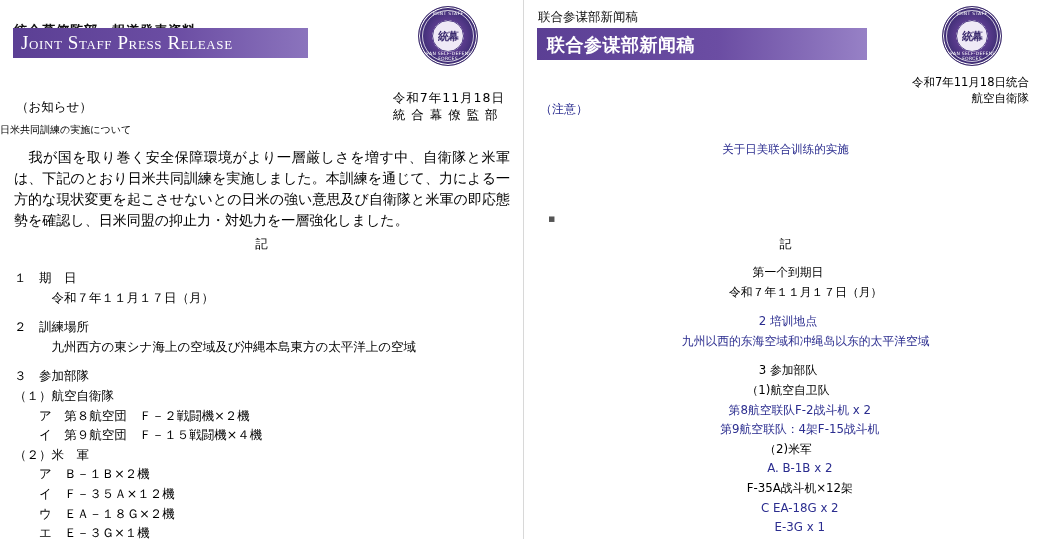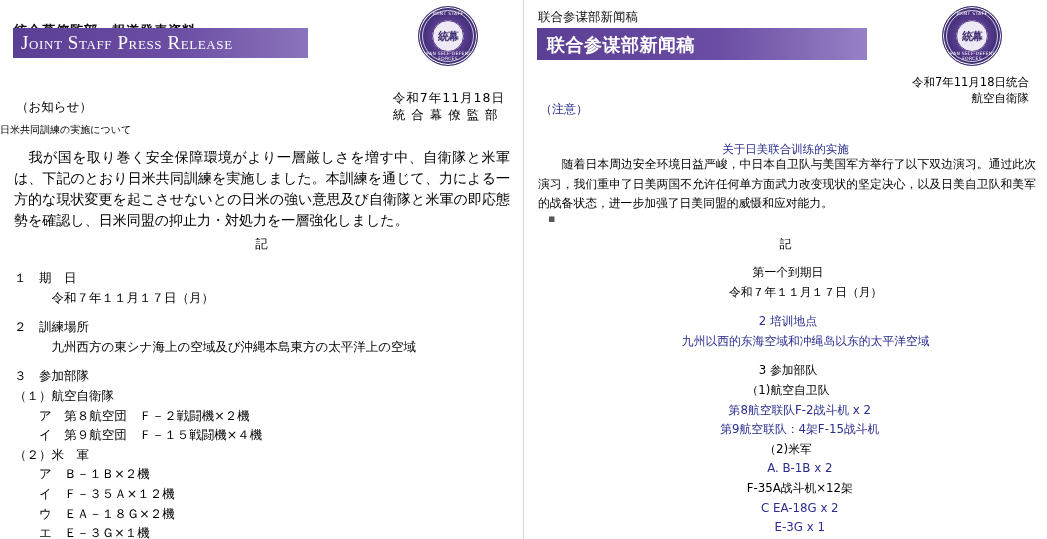--- a/index.html
+++ b/index.html
@@ -201,17 +201,16 @@
     <div class="arc-bot">JAPAN SELF-DEFENSE FORCES</div>
   </div>
 
   <div class="r-date">
     <div>令和7年11月18日统合</div>
     <div>航空自衛隊</div>
   </div>
 
   <div class="r-notice">（注意）</div>
   <div class="r-title">关于日美联合训练的实施</div>
-  <div class="r-body">　　随着日本周边安全环境日益严峻，中日本自卫队与美国军方举行了以下双边演习。通过此次演习，我们重申了日美两国不允许任何单方面武力改变现状的坚定决心，以及日美自卫队和美军的战备状态，进一步加强了日美同盟的威慑和应对能力。</div>
   <div class="r-dot">▪</div>
   <div class="r-ki">記</div>
   <div class="r-list"><div class="ln">第一个到期日</div><div class="ln">　　　令和７年１１月１７日（月）</div><div class="ln" style="height: 10px;">&nbsp;</div><div class="ln blue">2 培训地点</div><div class="ln blue">　　　九州以西的东海空域和冲绳岛以东的太平洋空域</div><div class="ln" style="height: 10px;">&nbsp;</div><div class="ln">3 参加部队</div><div class="ln">（1)航空自卫队</div><div class="ln blue">　　第8航空联队F-2战斗机 x 2</div><div class="ln blue">　　第9航空联队：4架F-15战斗机</div><div class="ln">（2)米军</div><div class="ln blue">　　A. B-1B x 2</div><div class="ln">　　F-35A战斗机×12架</div><div class="ln blue">　　C EA-18G x 2</div><div class="ln blue">　　E-3G x 1</div><div class="ln blue">　　E. KC-135 x 2</div></div>
 </div>
 
 </body></html>

